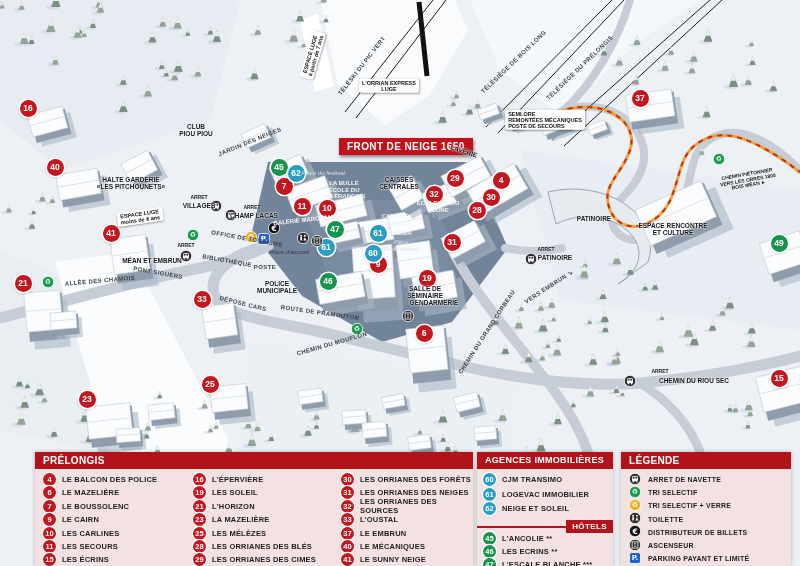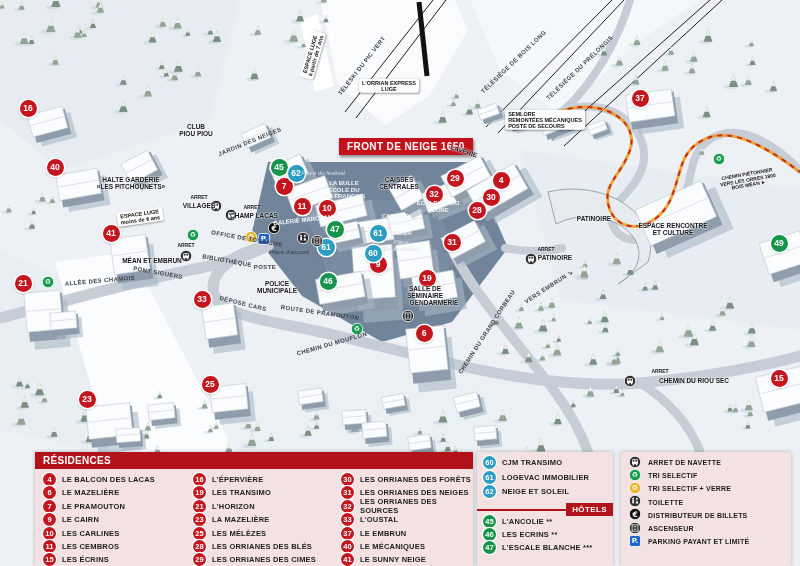--- a/index.html
+++ b/index.html
@@ -1082,57 +1082,57 @@
       <div class="lbl place" style="left: 425px; top: 292px; transform: translate(-50%, -50%) rotate(0deg);">
         <div>SALLE DE</div>
         <div>SÉMINAIRE</div>
       </div>
       <div class="lbl place" style="left: 434px; top: 303px; transform: translate(-50%, -50%) rotate(0deg);">
         <div>GENDARMERIE</div>
       </div>
     </div>
 
   <div class="panel" style="left:35px;width:438px;">
-    <div class="hdr">RÉSIDENCES</div>
+    <div class="hdr">PRÉLONGIS</div>
     <div id="res-body" style="position:relative;height:97px;">
         <div class="rowitem" style="left: 8px; top: 4px;">
           <span class="badge" style="background: rgb(195, 22, 30);">4</span>
-          <span class="txt">LE BALCON DES LACAS</span>
+          <span class="txt">LE BALCON DES POLICE</span>
         </div>
         <div class="rowitem" style="left: 8px; top: 17.4px;">
           <span class="badge" style="background: rgb(195, 22, 30);">6</span>
           <span class="txt">LE MAZELIÈRE</span>
         </div>
         <div class="rowitem" style="left: 8px; top: 30.8px;">
           <span class="badge" style="background: rgb(195, 22, 30);">7</span>
-          <span class="txt">LE PRAMOUTON</span>
+          <span class="txt">LE BOUSSOLENC</span>
         </div>
         <div class="rowitem" style="left: 8px; top: 44.2px;">
           <span class="badge" style="background: rgb(195, 22, 30);">9</span>
           <span class="txt">LE CAIRN</span>
         </div>
         <div class="rowitem" style="left: 8px; top: 57.6px;">
           <span class="badge" style="background: rgb(195, 22, 30);">10</span>
           <span class="txt">LES CARLINES</span>
         </div>
         <div class="rowitem" style="left: 8px; top: 71px;">
           <span class="badge" style="background: rgb(195, 22, 30);">11</span>
-          <span class="txt">LES CEMBROS</span>
+          <span class="txt">LES SECOURS</span>
         </div>
         <div class="rowitem" style="left: 8px; top: 84.4px;">
           <span class="badge" style="background: rgb(195, 22, 30);">15</span>
           <span class="txt">LES ÉCRINS</span>
         </div>
         <div class="rowitem" style="left: 158px; top: 4px;">
           <span class="badge" style="background: rgb(195, 22, 30);">16</span>
           <span class="txt">L'ÉPERVIÈRE</span>
         </div>
         <div class="rowitem" style="left: 158px; top: 17.4px;">
           <span class="badge" style="background: rgb(195, 22, 30);">19</span>
-          <span class="txt">LES TRANSIMO</span>
+          <span class="txt">LES SOLEIL</span>
         </div>
         <div class="rowitem" style="left: 158px; top: 30.8px;">
           <span class="badge" style="background: rgb(195, 22, 30);">21</span>
           <span class="txt">L'HORIZON</span>
         </div>
         <div class="rowitem" style="left: 158px; top: 44.2px;">
           <span class="badge" style="background: rgb(195, 22, 30);">23</span>
           <span class="txt">LA MAZELIÈRE</span>
         </div>
         <div class="rowitem" style="left: 158px; top: 57.6px;">
@@ -1172,20 +1172,21 @@
           <span class="txt">LE MÉCANIQUES</span>
         </div>
         <div class="rowitem" style="left: 306px; top: 84.4px;">
           <span class="badge" style="background: rgb(195, 22, 30);">41</span>
           <span class="txt">LE SUNNY NEIGE</span>
         </div>
       </div>
   </div>
 
   <div class="panel" style="left:477px;width:136px;">
+    <div class="hdr" style="font-size:9px;">AGENCES IMMOBILIÈRES</div>
     <div id="ag-body" style="position:relative;height:97px;">
       <div class="hoteldiv" id="hoteldiv" style="top:57px;">
         <span class="hoteltab">HÔTELS</span>
       </div>
     <div class="rowitem" style="left: 6px; top: 4px;">
           <span class="badge" style="background: rgb(43, 157, 194);">60</span>
           <span class="txt">CJM TRANSIMO</span>
         </div>
         <div class="rowitem" style="left: 6px; top: 18.5px;">
           <span class="badge" style="background: rgb(43, 157, 194);">61</span>
@@ -1204,20 +1205,21 @@
           <span class="txt">LES ECRINS **</span>
         </div>
         <div class="rowitem" style="left: 6px; top: 89.4px;">
           <span class="badge" style="background: rgb(23, 148, 75);">47</span>
           <span class="txt">L'ESCALE BLANCHE ***</span>
         </div>
       </div>
   </div>
 
   <div class="panel" style="left:621px;width:170px;">
+    <div class="hdr">LÉGENDE</div>
     <div id="leg-body" style="position:relative;height:97px;">
         <div class="legrow" style="left: 8px; top: 4px;">
           <span><svg width="12" height="12" viewBox="0 0 12 12">
               <circle cx="6" cy="6" r="5.7" fill="#2e2e2e" stroke="#fff" stroke-width="0.8"></circle>
               <rect x="3" y="3.2" width="6" height="5" rx="1" fill="#fff"></rect>
               <rect x="3.7" y="4" width="1.8" height="1.6" fill="#2e2e2e"></rect>
               <rect x="6.4" y="4" width="1.8" height="1.6" fill="#2e2e2e"></rect>
               <circle cx="4.3" cy="8.8" r="0.8" fill="#fff"></circle>
               <circle cx="7.7" cy="8.8" r="0.8" fill="#fff"></circle>
             </svg></span>

